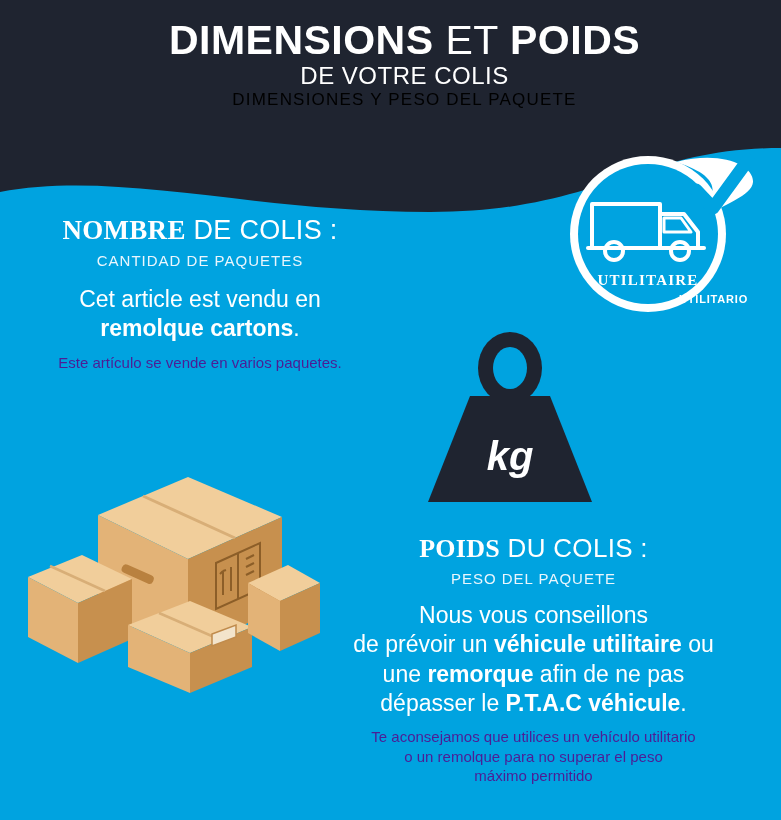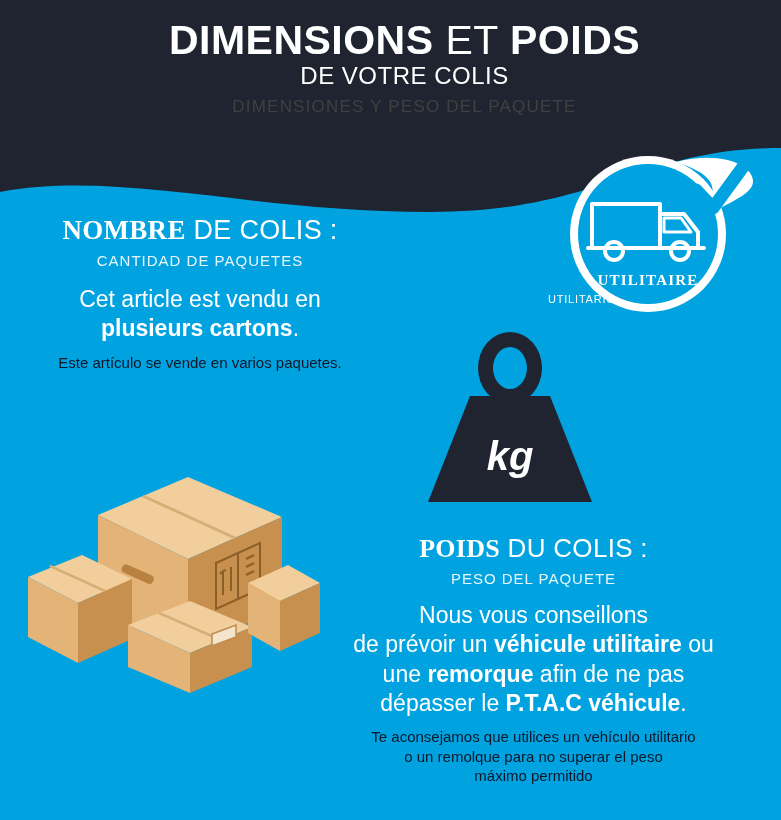--- a/index.html
+++ b/index.html
@@ -50,22 +50,22 @@
   .title-line2 {
     font-size: 24px;
     letter-spacing: 0.5px;
     line-height: 1.18;
     font-weight: 400;
     margin-top: -2px;
   }
   .subtitle-es {
     font-size: 17px;
     letter-spacing: 1.2px;
-    margin-top: 7px;
-    color: #404040;
+    margin-top: 0;
+    color: #000000;
     font-weight: 400;
   }
 
   
   .badge {
     position: absolute;
     top: 152px;
     left: 548px;
     width: 210px;
     height: 165px;
@@ -82,25 +82,26 @@
     font-weight: bold;
     letter-spacing: 1.2px;
     z-index: 7;
     font-family: Liberation Serif, serif;
   }
   .badge-label-es {
     position: absolute;
     bottom: 12px;
     left: 0;
     width: 200px;
-    text-align: left;
+    text-align: right;
     color: #ffffff;
     font-size: 11px;
     letter-spacing: 0.8px;
     z-index: 7;
+    font-weight: bold;
   }
 
   
   .left-col {
     position: absolute;
     top: 215px;
     left: 0;
     width: 400px;
     z-index: 5;
     text-align: center;
@@ -122,21 +123,21 @@
     font-size: 23px;
     line-height: 1.28;
     margin-top: 16px;
     font-weight: 400;
   }
   .body-fr .b { font-weight: bold; }
   .body-es {
     font-size: 15px;
     line-height: 1.3;
     margin-top: 9px;
-    color: #0f172a;
+    color: #4c1d95;
   }
 
   
   .right-col {
     position: absolute;
     top: 533px;
     left: 286px;
     width: 495px;
     z-index: 5;
     text-align: center;
@@ -217,21 +218,21 @@
     <div class="badge-label-es">UTILITARIO</div>
   </div>
 
   <div class="left-col">
     <div class="sec-title">
       <span class="b">NOMBRE</span><span> DE COLIS :</span>
     </div>
     <div class="sec-title-es">CANTIDAD DE PAQUETES</div>
     <div class="body-fr">
       <span>Cet article est vendu en</span><br>
-      <span class="b">plusieurs cartons</span><span>.</span>
+      <span class="b">remolque cartons</span><span>.</span>
     </div>
     <div class="body-es">Este artículo se vende en varios paquetes.</div>
   </div>
 
   <div class="boxes">
     <svg width="330" height="245" viewBox="0 0 330 245" xmlns="http://www.w3.org/2000/svg">
 
       <g>
         <polygon points="78,60 168,22 262,62 168,104" fill="#F1CE9B"></polygon>
         <polygon points="78,60 168,104 168,196 78,156" fill="#E3B377"></polygon>

